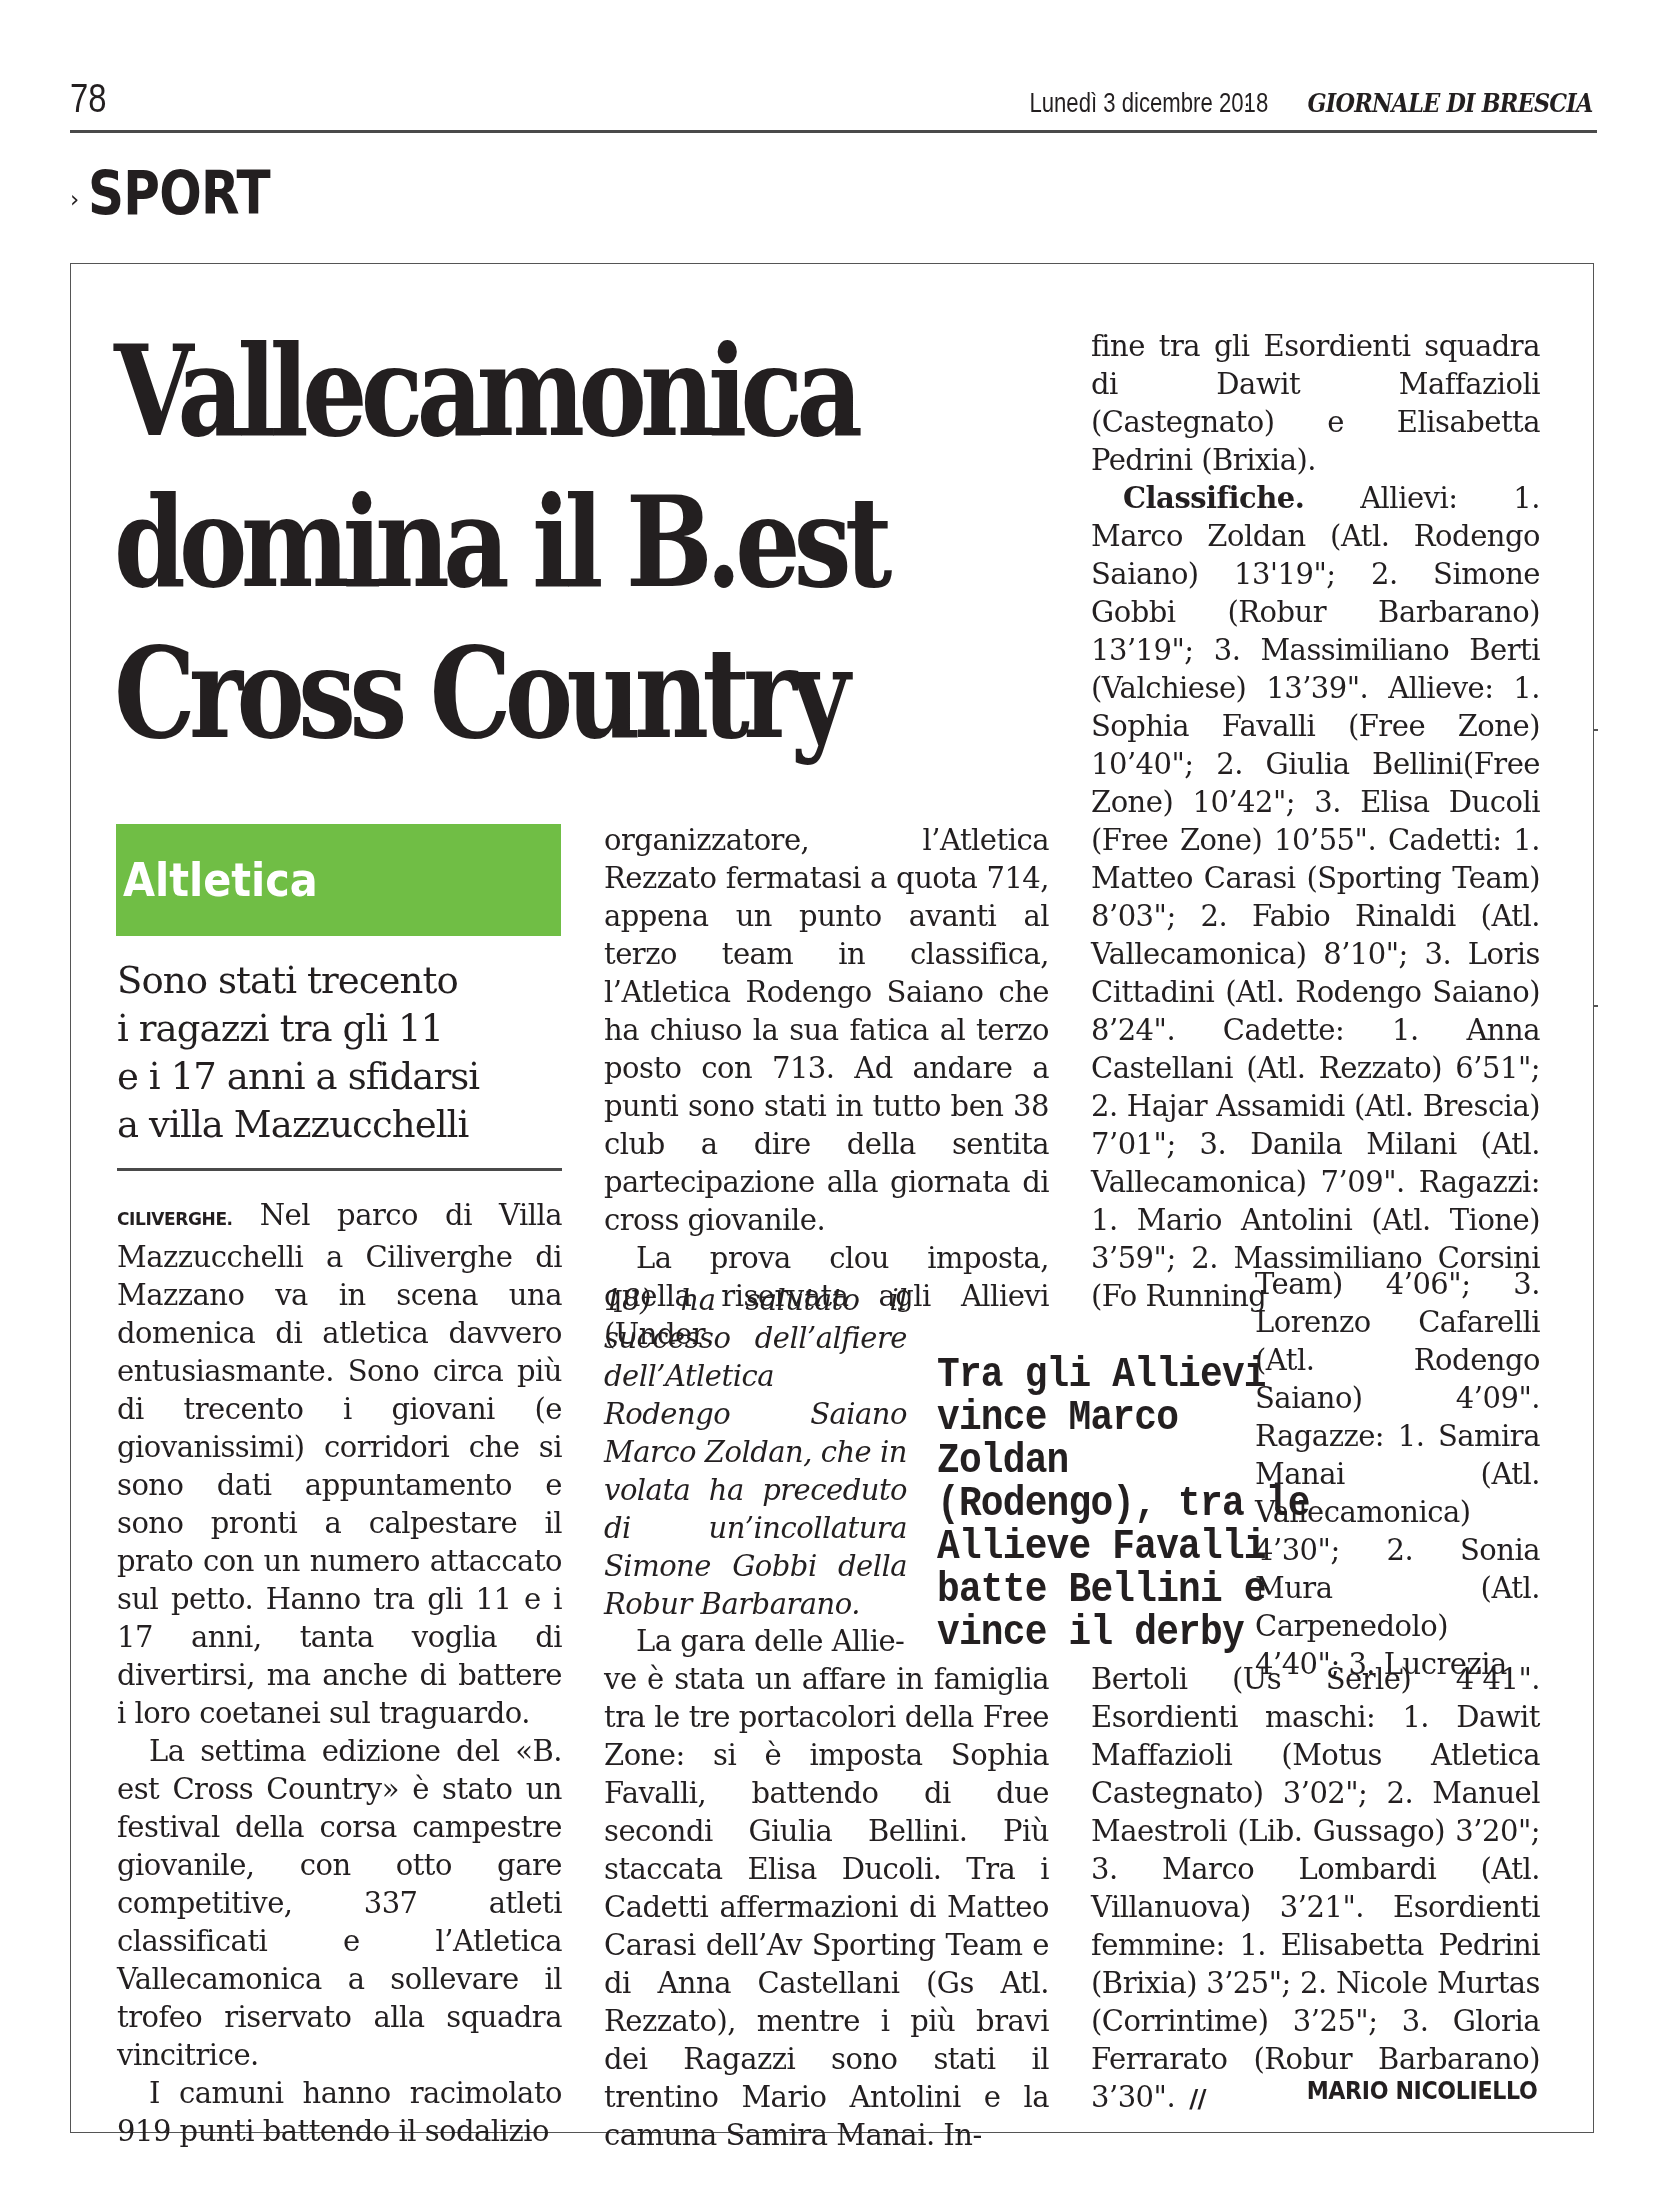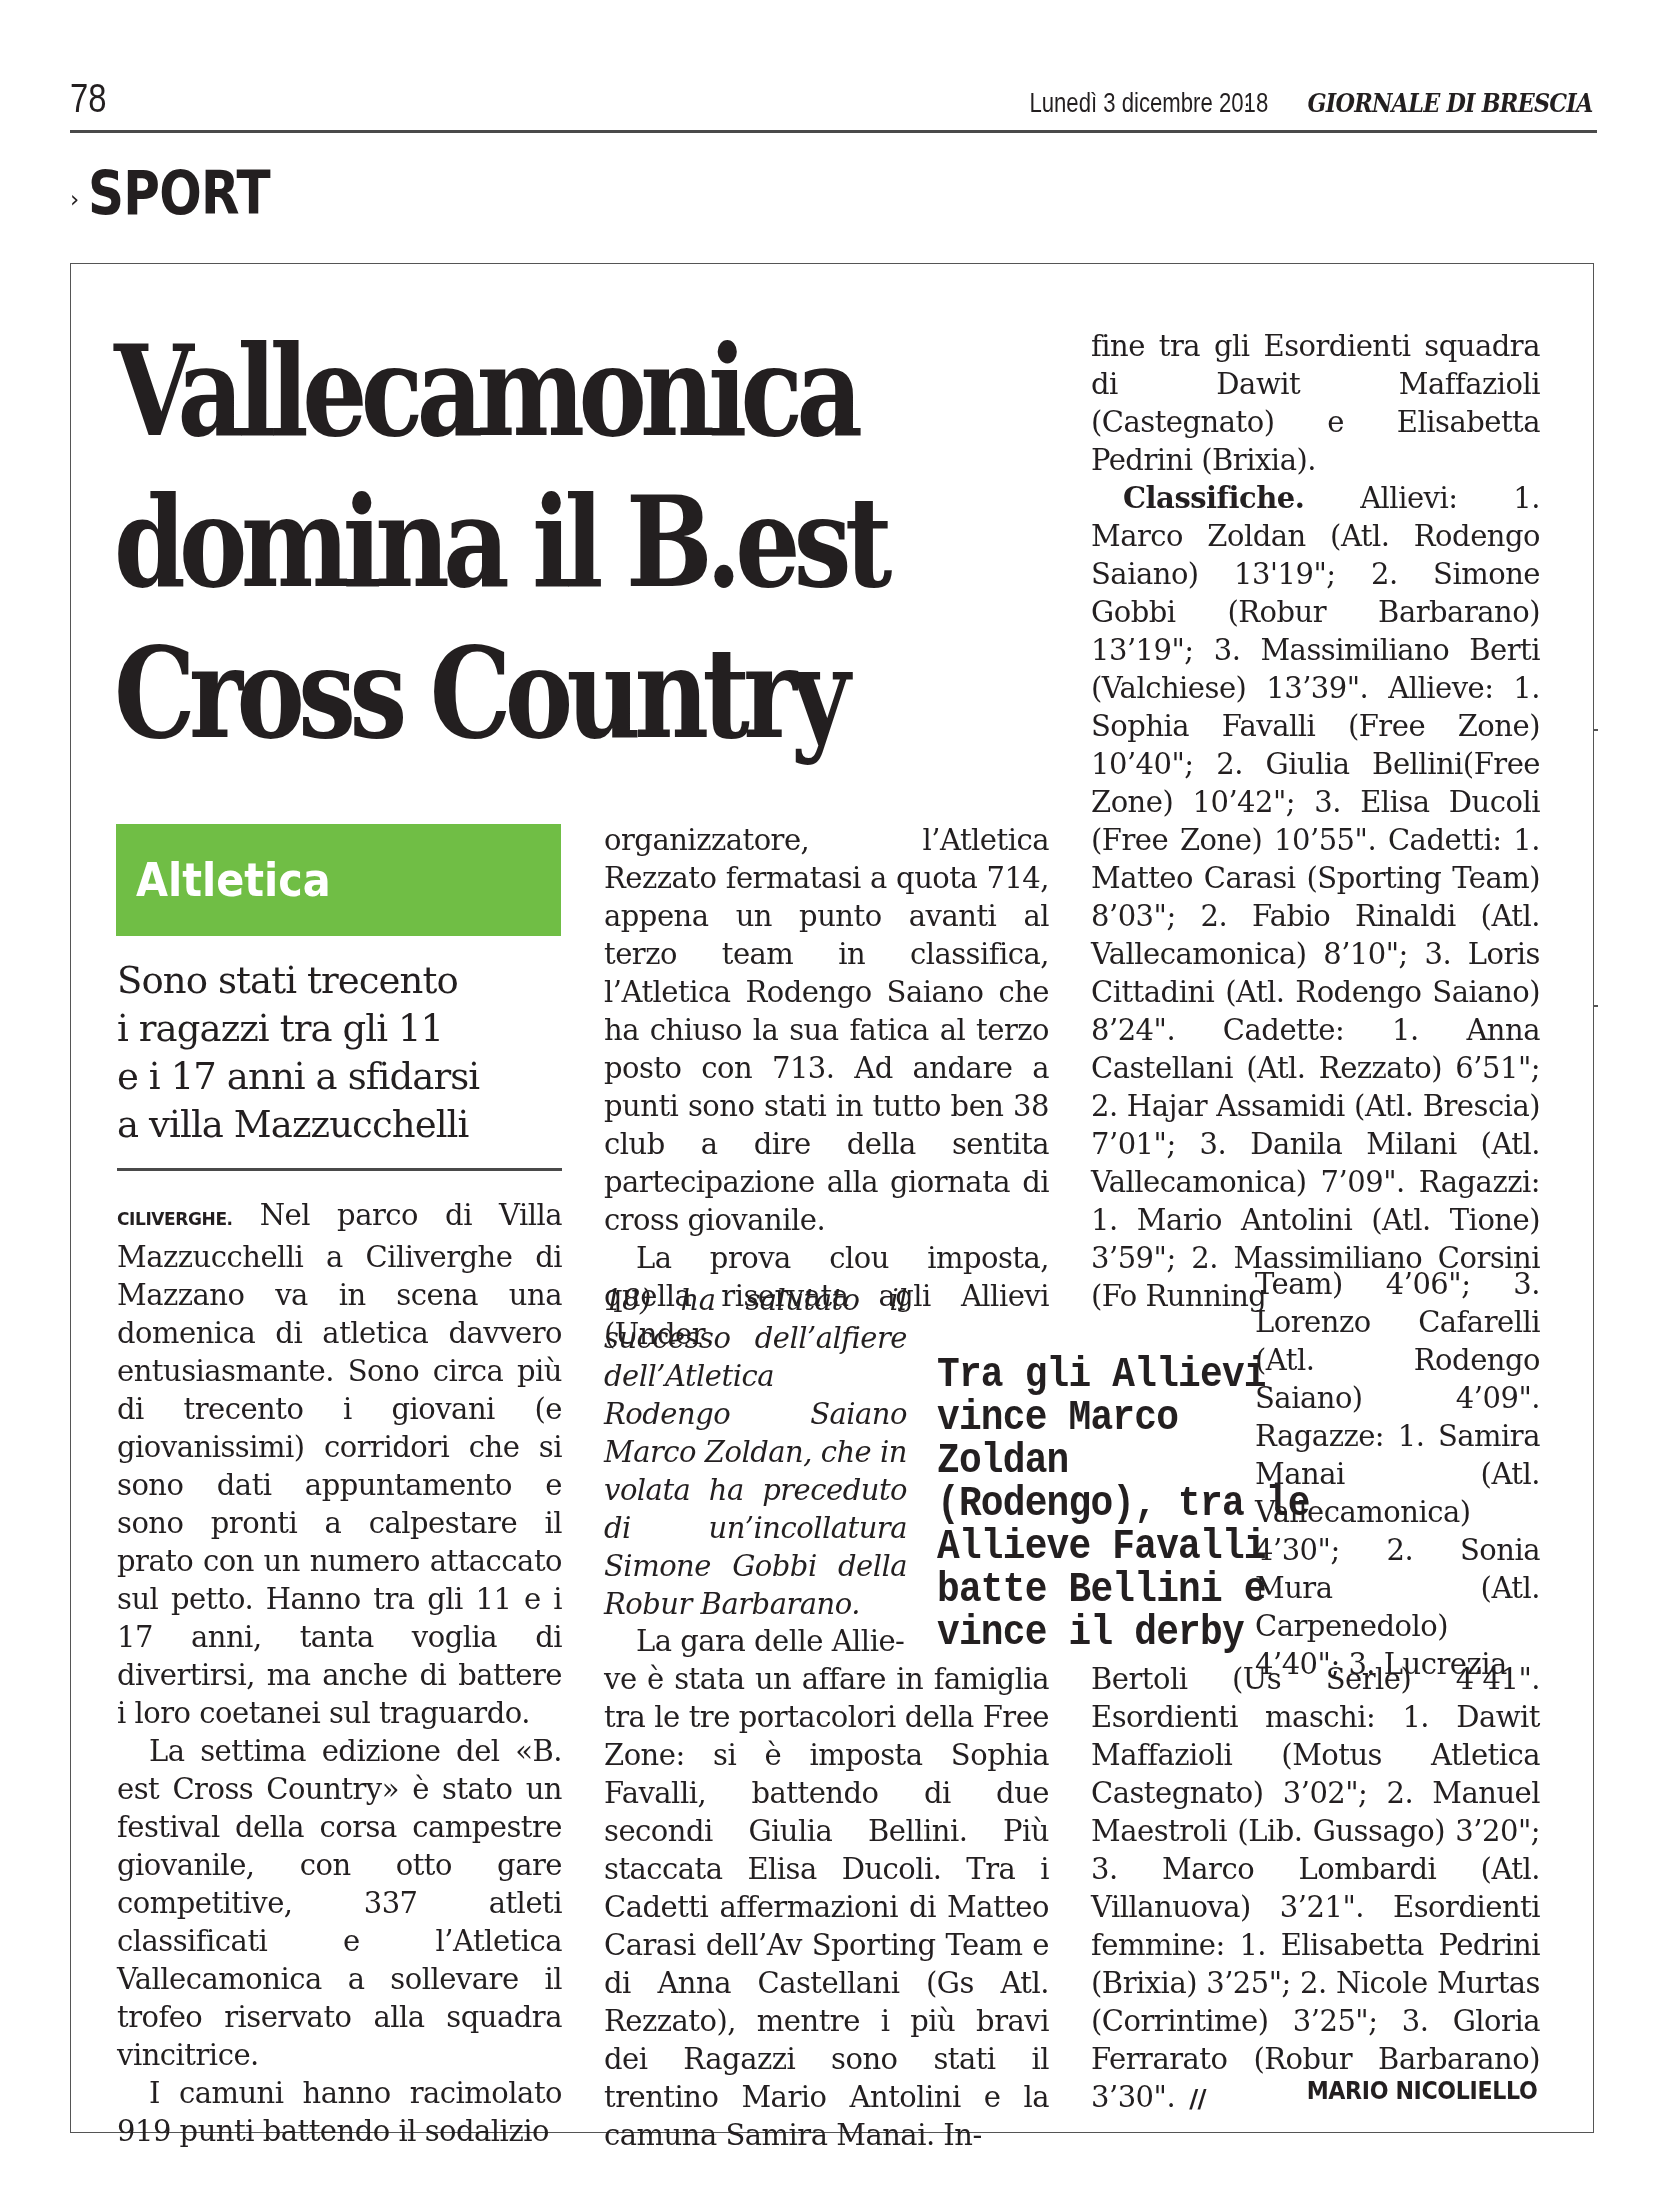--- a/index.html
+++ b/index.html
@@ -10,21 +10,21 @@
   .dateline .date { transform: scaleX(0.82); transform-origin: right center; display: inline-block; margin-right: -35px; }
   .dateline .sep { font-size: 23px; }
   .dateline .paper { font-family: "DejaVu Serif", serif; font-weight: bold; font-style: italic; font-size: 26px; letter-spacing: -0.9px; transform: scaleX(0.86); transform-origin: right center; display: inline-block; }
   .top-rule { left: 70px; top: 130px; width: 1527px; height: 2.6px; background: #4a4a4a; }
   .section { left: 70px; top: 158px; display: flex; align-items: center; gap: 8.8px; }
   .section .chev { font-family: "DejaVu Sans", sans-serif; font-size: 23px; margin-top: 12.3px; }
   .section .label { font-family: "DejaVu Sans", sans-serif; font-weight: bold; font-size: 61px; line-height: 70px; transform: scaleX(0.82); transform-origin: left center; display: inline-block; letter-spacing: -0.9px; }
   .frame { left: 70px; top: 263px; width: 1524px; height: 1870px; border: 1.8px solid #555; box-sizing: border-box; }
   .headline { left: 114px; top: 316px; width: 904px; font-family: "DejaVu Serif", serif; font-weight: bold; font-size: 125px; line-height: 151px; letter-spacing: -8px; transform: scaleX(0.82); transform-origin: left top; white-space: nowrap; }
   .headline span { display: block; }
-  .kicker { left: 116px; top: 824px; width: 445px; height: 112px; background: #70be45; box-sizing: border-box; padding-left: 20px; display: flex; align-items: center; }
+  .kicker { left: 116px; top: 824px; width: 445px; height: 112px; background: #70be45; box-sizing: border-box; padding-left: 7px; display: flex; align-items: center; }
   .kicker span { color: #fff; font-family: "DejaVu Sans", sans-serif; font-weight: bold; font-size: 46px; transform: scaleX(0.9); transform-origin: left center; display: inline-block; }
   .subhead { left: 117px; top: 957px; width: 445px; font-family: "DejaVu Serif", serif; font-size: 37px; line-height: 48px; letter-spacing: -0.9px; }
   .subhead span { display: block; white-space: nowrap; }
   .sub-rule { left: 117px; top: 1168px; width: 445px; height: 2.6px; background: #4a4a4a; }
   .col { font-family: "DejaVu Serif", serif; font-size: 29px; line-height: 38px; text-align: justify; letter-spacing: -0.5px; }
   .col p { margin: 0; text-indent: 0; }
   .col p.ind { text-indent: 32px; }
   .col1 { left: 117px; top: 1196px; width: 445px; }
   .col2 { left: 604px; top: 821px; width: 445px; }
   .col3 { left: 1091px; top: 327px; width: 449px; }

